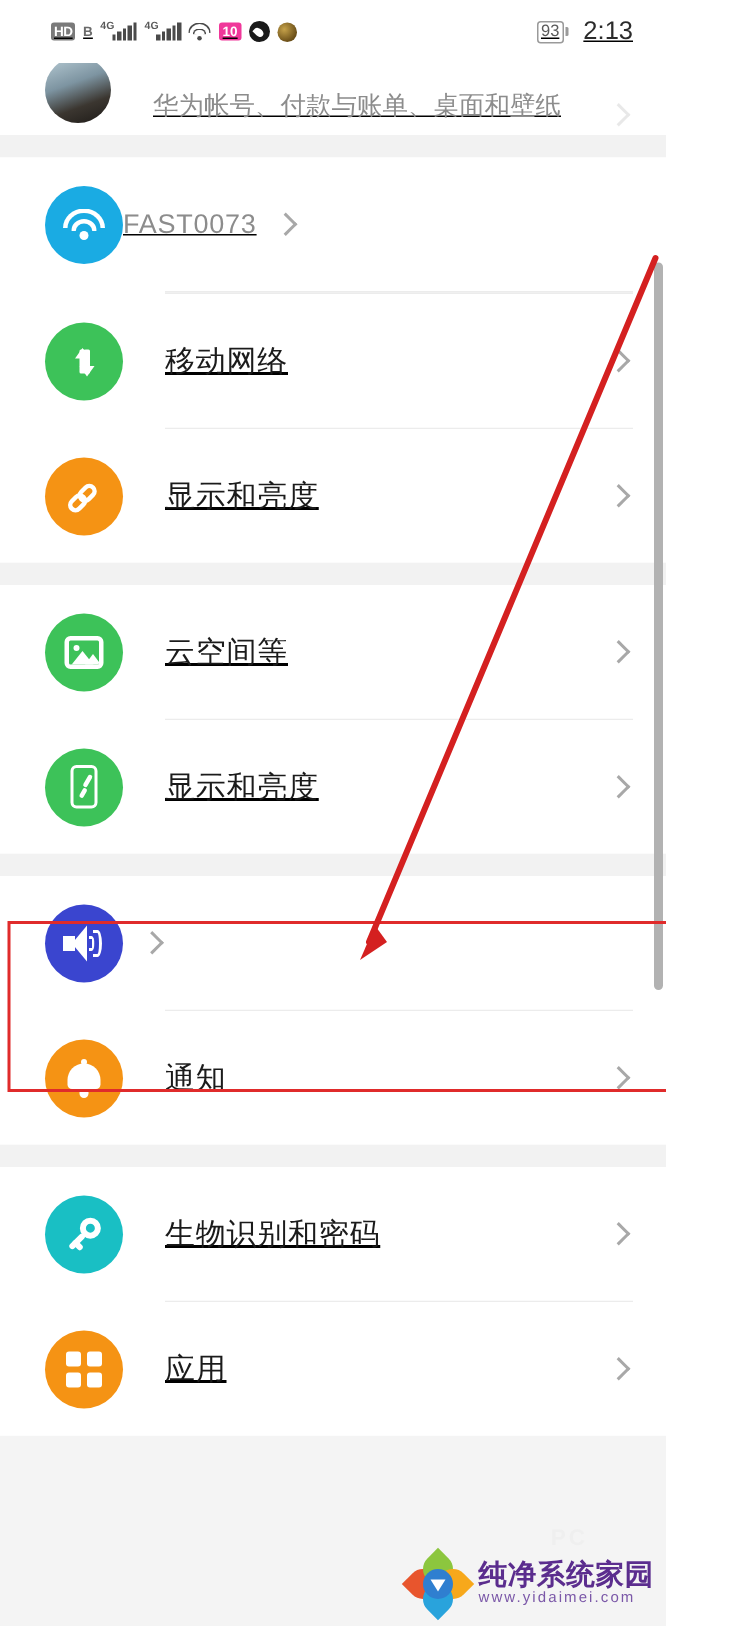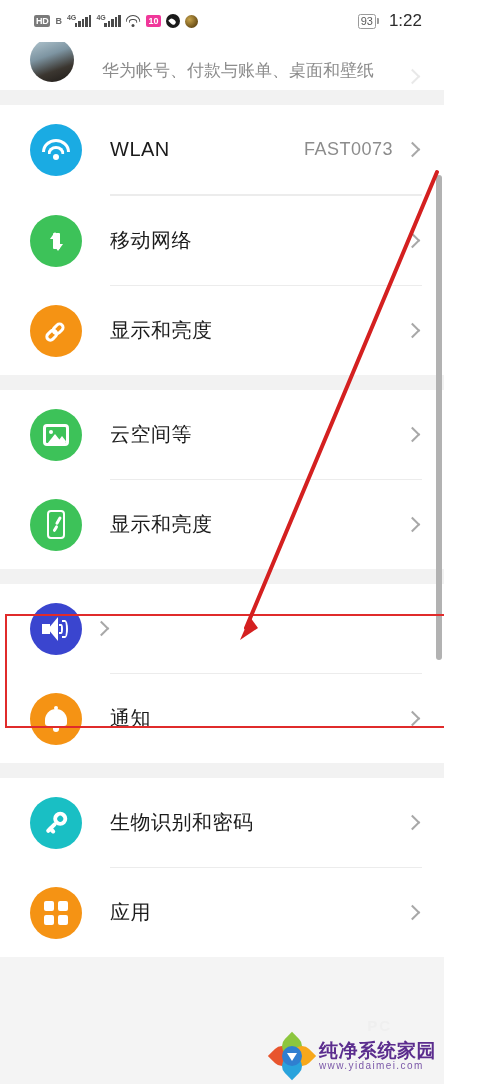--- a/index.html
+++ b/index.html
@@ -3,21 +3,21 @@
 <meta charset="utf-8">
 <style>
   * { margin:0; padding:0; box-sizing:border-box; }
   html,body { width:500px; height:1084px; }
   body {
     font-family: "Liberation Sans", "DejaVu Sans", sans-serif;
     background:#ffffff;
     overflow:hidden;
     position:relative;
   }
-  #phone { position:relative; width:444px; height:1084px; background:#f4f4f4; overflow:hidden; }
+  #phone { position:relative; width:444px; height:1084px; background:#f4f4f4; overflow:hidden;text-decoration:underline; }
 
   
   .statusbar {
     height:42px; background:#ffffff;
     display:flex; align-items:center; justify-content:space-between;
     padding:0 22px 0 34px;
   }
   .sb-left { display:flex; align-items:center; gap:5px; }
   .sb-right { display:flex; align-items:center; gap:5px; }
   .ic-hd {
@@ -201,21 +201,21 @@
       </span>
       <span class="badge10">10</span>
       <span class="drop"></span>
       <span class="brown"></span>
     </div>
     <div class="sb-right">
       <span class="batt">
         <span class="shell">93</span>
         <span class="tip"></span>
       </span>
-      <span class="clock">1:22</span>
+      <span class="clock">2:13</span>
     </div>
   </div>
 
 
   <div class="sect">
     <div class="row clipped">
       <div class="avatar"></div>
       <div class="sublabel">华为帐号、付款与账单、桌面和壁纸</div>
       <div class="chev" style="opacity:.25"></div>
     </div>
@@ -226,21 +226,20 @@
   <div class="sect">
 
     <div class="row">
       <div class="icon" style="background:#1aabe3">
         <span class="g-wifi">
             <span class="a1"></span>
             <span class="a2"></span>
             <span class="dot"></span>
           </span>
       </div>
-      <div class="label">WLAN</div>
       <div class="value">FAST0073</div>
       <div class="chev"></div>
     </div>
     <div class="divider"></div>
 
     <div class="divider"></div>
 
     <div class="row">
       <div class="icon" style="background:#3dc259">
         <span class="g-mobile">

